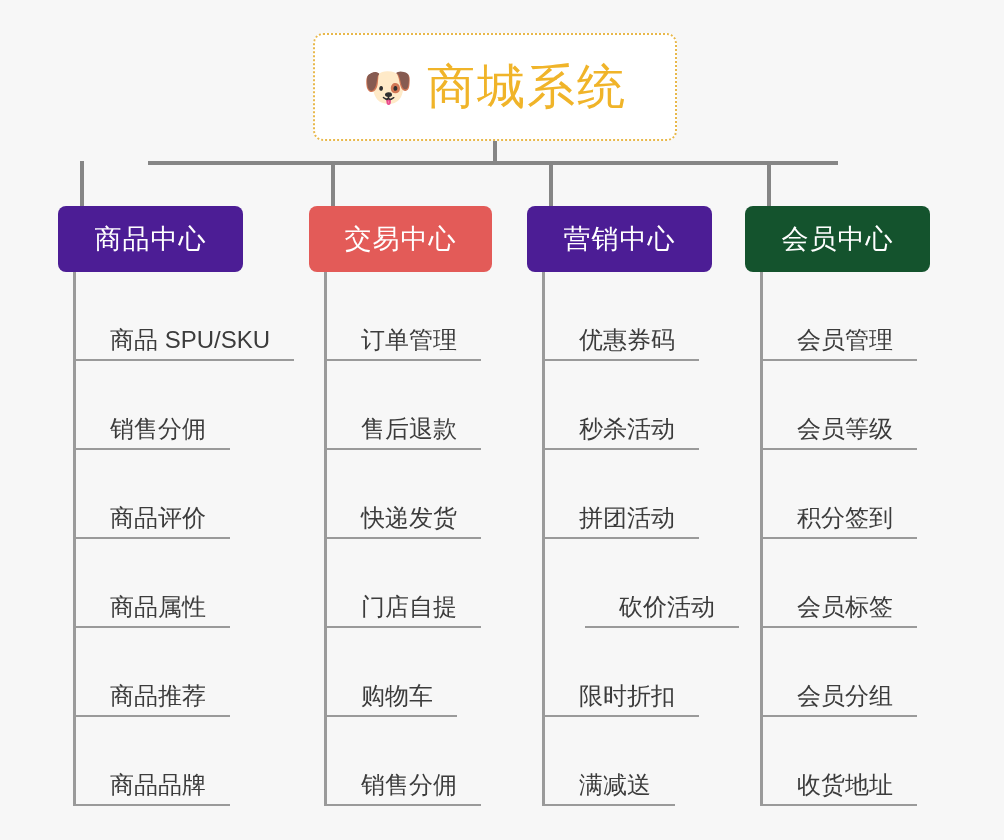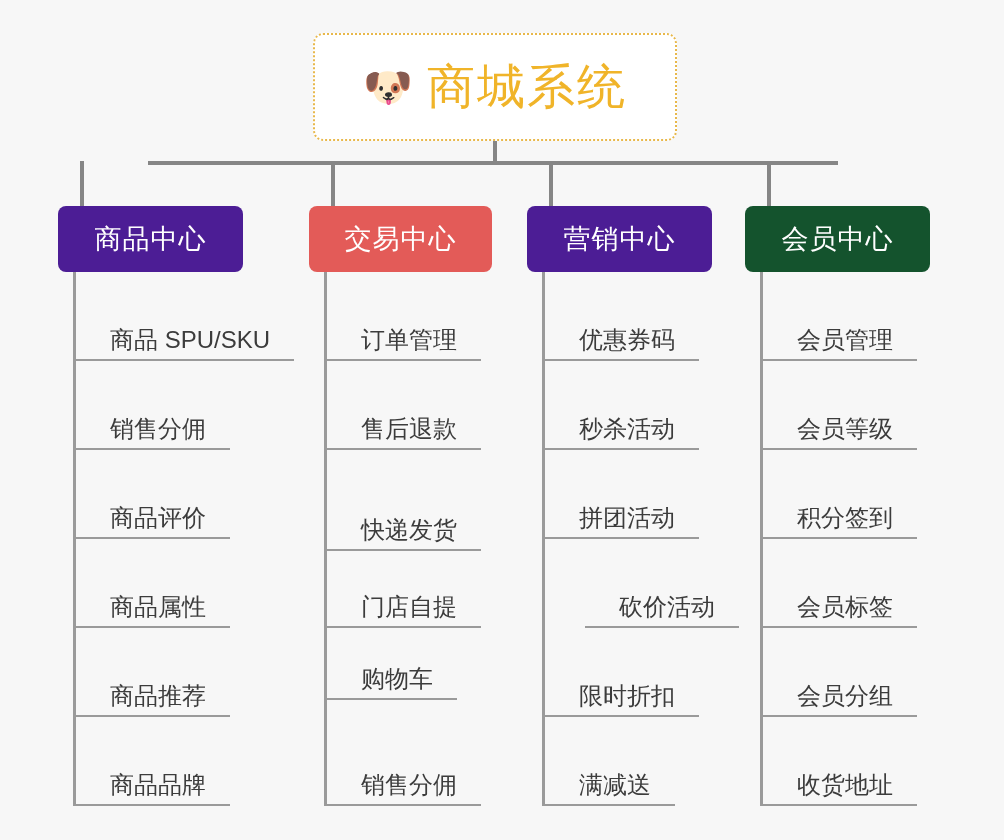--- a/index.html
+++ b/index.html
@@ -165,27 +165,27 @@
         <span class="cat-label">交易中心</span>
       </div>
       <div class="leaf-col" style="left: 324px;">
         <div class="leaf-spine" style="height: 534px;"></div>
         <div class="leaf-item" style="top: 0px;">
           <span class="leaf-text">订单管理</span>
         </div>
         <div class="leaf-item" style="top: 89px;">
           <span class="leaf-text">售后退款</span>
         </div>
-        <div class="leaf-item" style="top: 178px; margin-top: 12px;">
+        <div class="leaf-item" style="top: 178px;">
           <span class="leaf-text">快递发货</span>
         </div>
         <div class="leaf-item" style="top: 267px;">
           <span class="leaf-text">门店自提</span>
         </div>
-        <div class="leaf-item" style="top: 339px;">
+        <div class="leaf-item" style="top: 356px;">
           <span class="leaf-text">购物车</span>
         </div>
         <div class="leaf-item" style="top: 445px;">
           <span class="leaf-text">销售分佣</span>
         </div>
       </div>
       <div class="conn conn-v-branch" style="left: 549px;"></div>
       <div class="cat-box" style="left: 527px; width: 185px; background: #4c1d95; text-align: right;">
         <span class="cat-label">营销中心</span>
       </div>

